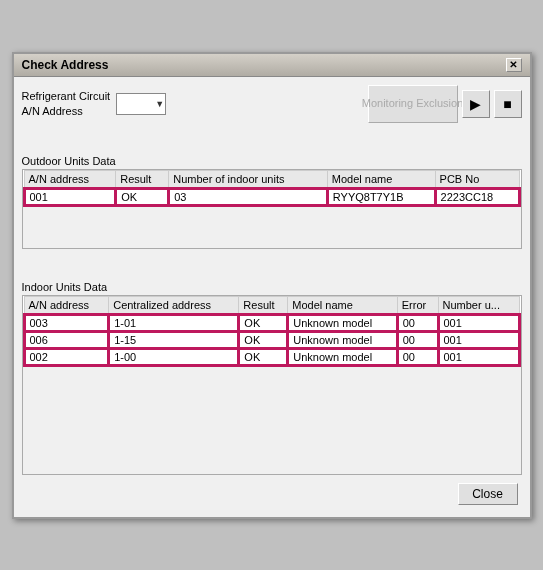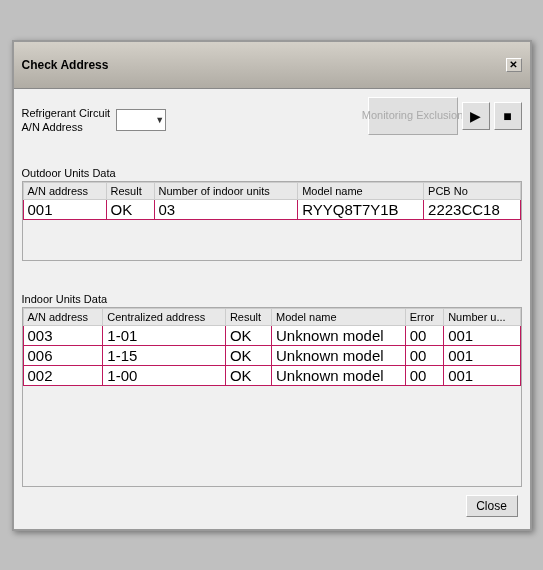--- a/index.html
+++ b/index.html
@@ -14,21 +14,21 @@
       height: 570px;
     }
     .window {
       width: 520px;
       background: #f0f0f0;
       border: 2px solid #999;
       box-shadow: 2px 2px 6px rgba(0,0,0,0.4);
     }
     .titlebar {
       background: linear-gradient(to bottom, #d4d0c8, #b0aca4);
-      padding: 16px 8px;
+      padding: 4px 8px;
       display: flex;
       align-items: center;
       justify-content: space-between;
       border-bottom: 1px solid #888;
     }
     .titlebar-title {
       font-size: 12px;
       font-weight: bold;
       color: #000;
     }
@@ -45,21 +45,21 @@
       cursor: pointer;
       font-size: 10px;
       font-weight: bold;
     }
     .content {
       padding: 8px;
       background: #f0f0f0;
     }
     .top-controls {
       display: flex;
-      align-items: flex-end;
+      align-items: center;
       justify-content: space-between;
       margin-bottom: 8px;
     }
     .refrigerant-group {
       display: flex;
       align-items: center;
       gap: 6px;
     }
     .refrigerant-label {
       font-size: 11px;
@@ -137,44 +137,44 @@
     }
     .data-table th {
       background: #e8e8e8;
       border: 1px solid #ccc;
       padding: 2px 4px;
       text-align: left;
       font-weight: normal;
       font-size: 11px;
     }
     .data-table td {
-      border: 1px solid #be185d;
+      border: 3px solid #be185d;
       padding: 1px 4px;
-      font-size: 15px;
+      font-size: 11px;
       white-space: nowrap;
     }
     .table-wrapper {
       overflow-x: auto;
       overflow-y: auto;
       border: 1px solid #aaa;
       margin-bottom: 4px;
     }
     .outdoor-table-wrapper {
       height: 80px;
     }
     .indoor-table-wrapper {
       height: 180px;
     }
     .bottom-bar {
       display: flex;
       justify-content: flex-end;
       padding: 4px 4px 4px 0;
     }
     .close-btn {
-      width: 52px;
+      width: 60px;
       height: 22px;
       background: #e0e0e0;
       border: 1px solid #888;
       border-top-color: #fff;
       border-left-color: #fff;
       font-size: 12px;
       cursor: pointer;
       display: flex;
       align-items: center;
       justify-content: center;

